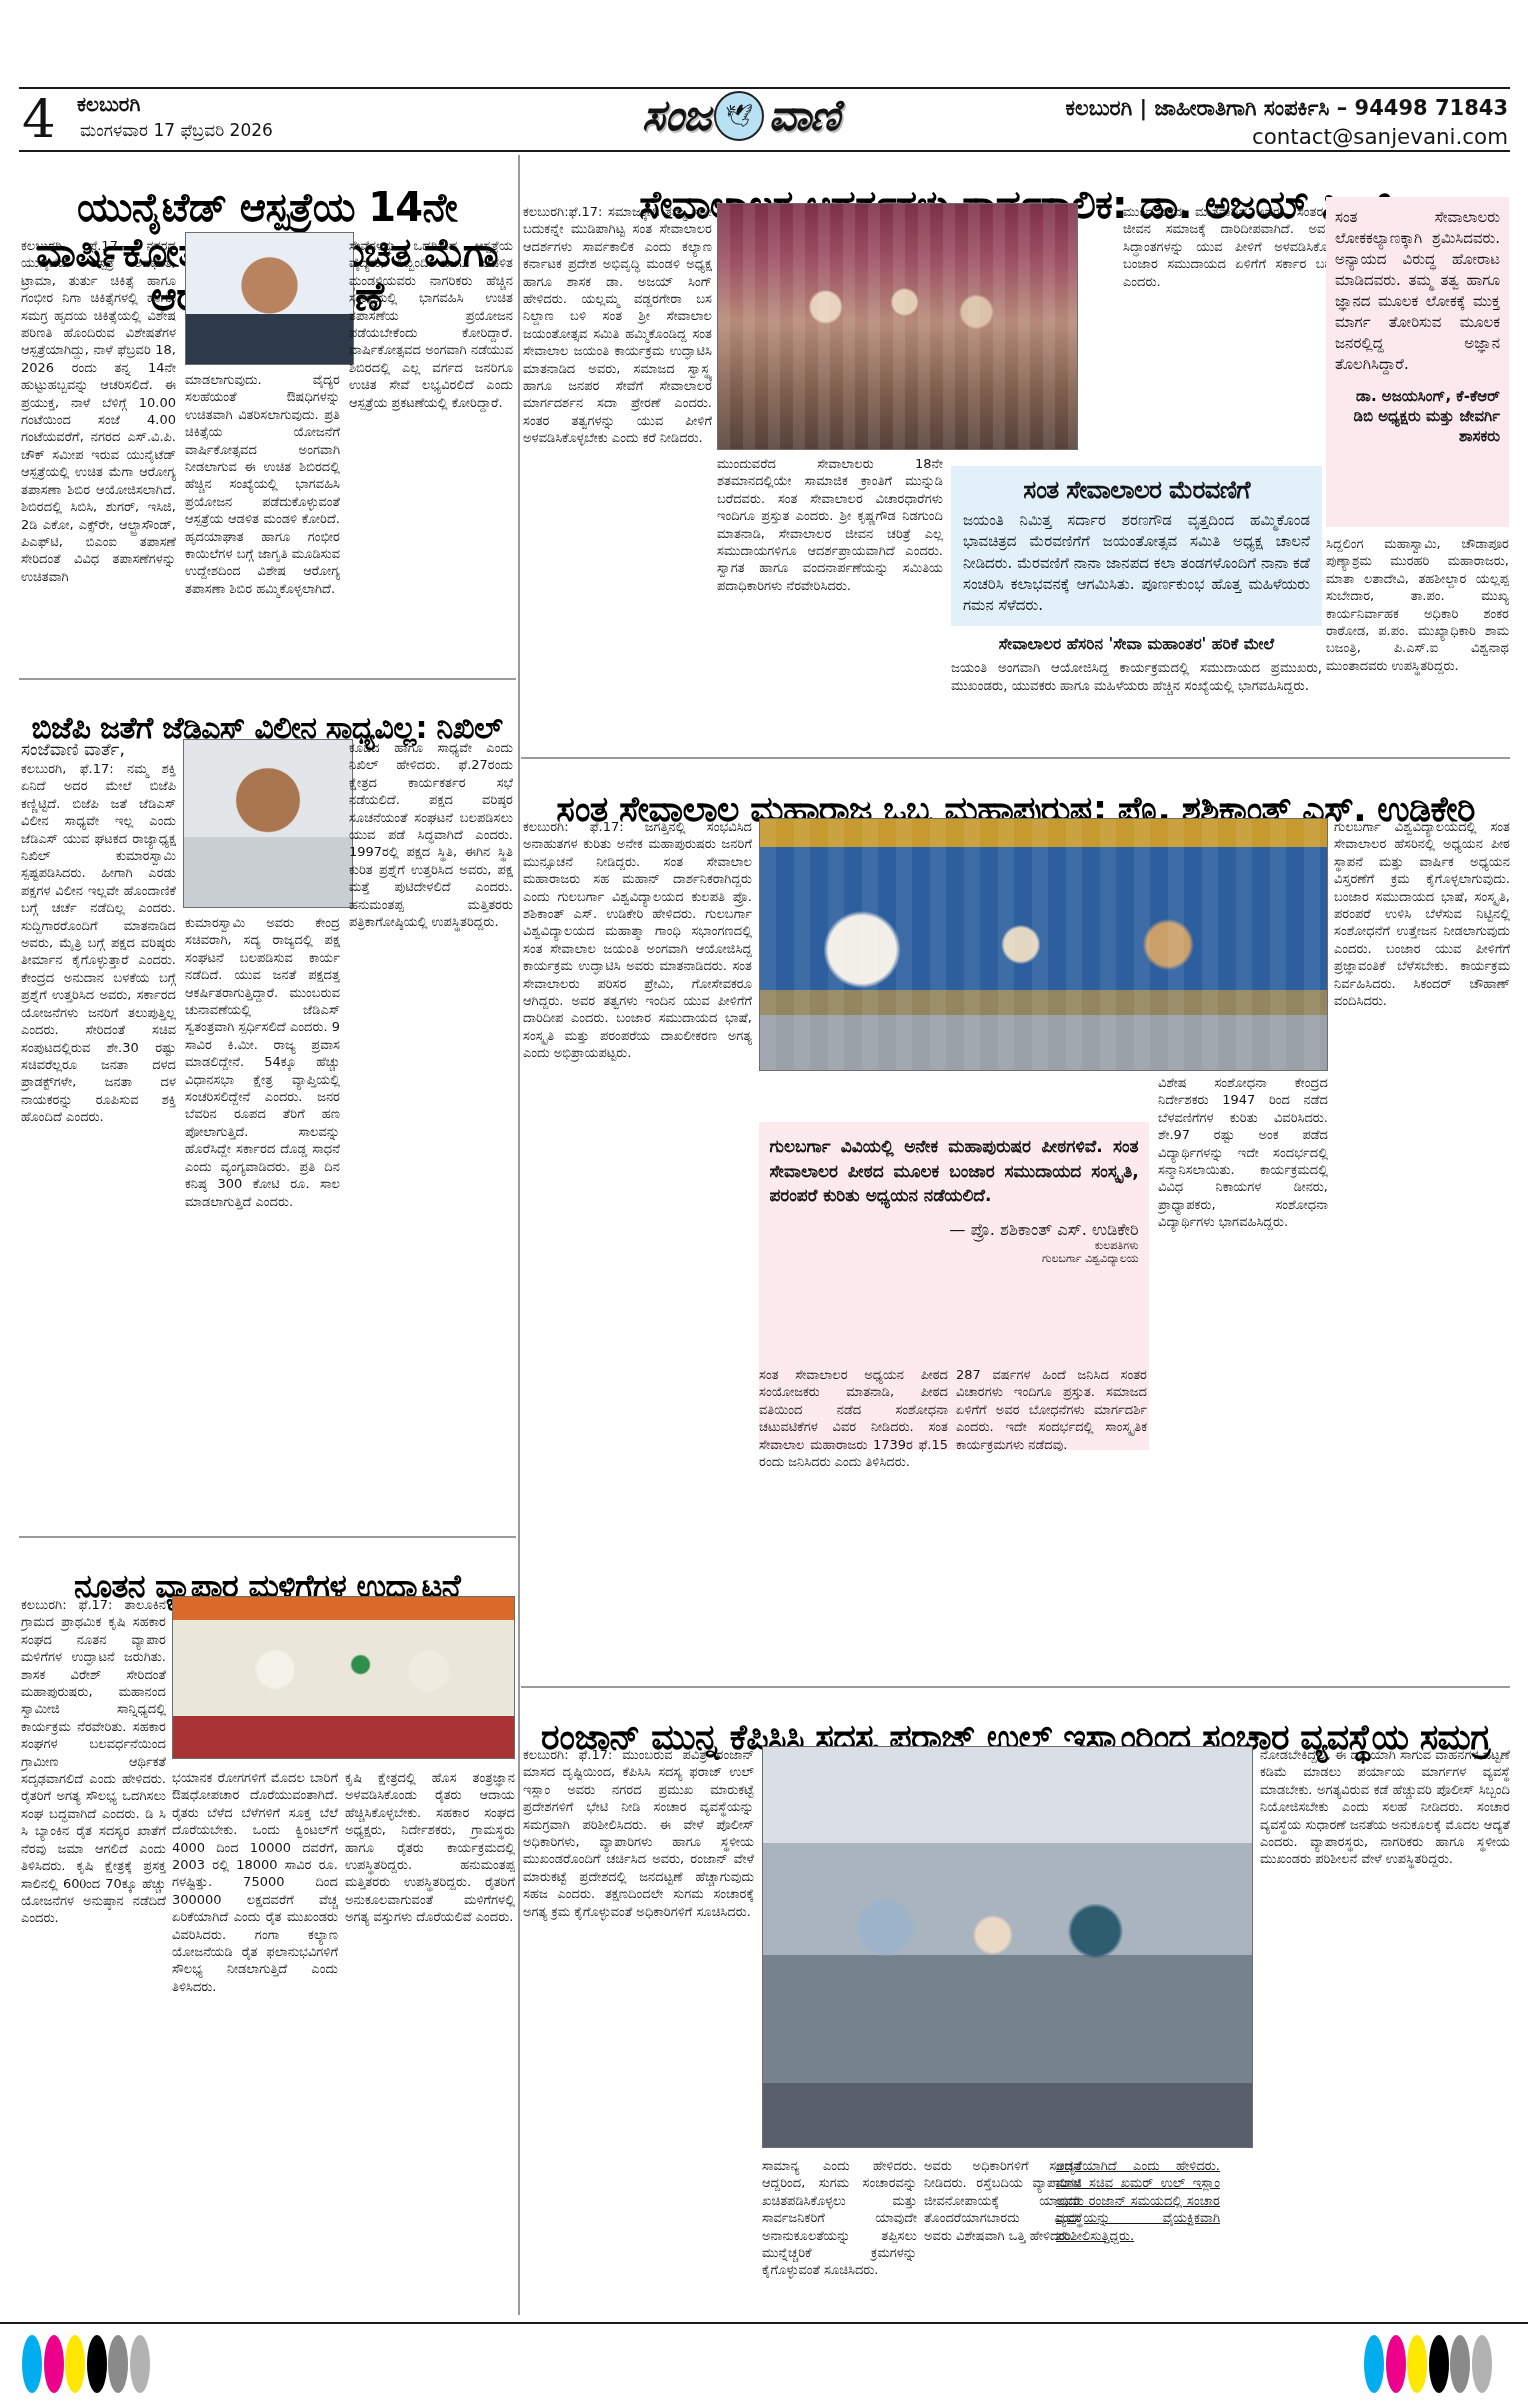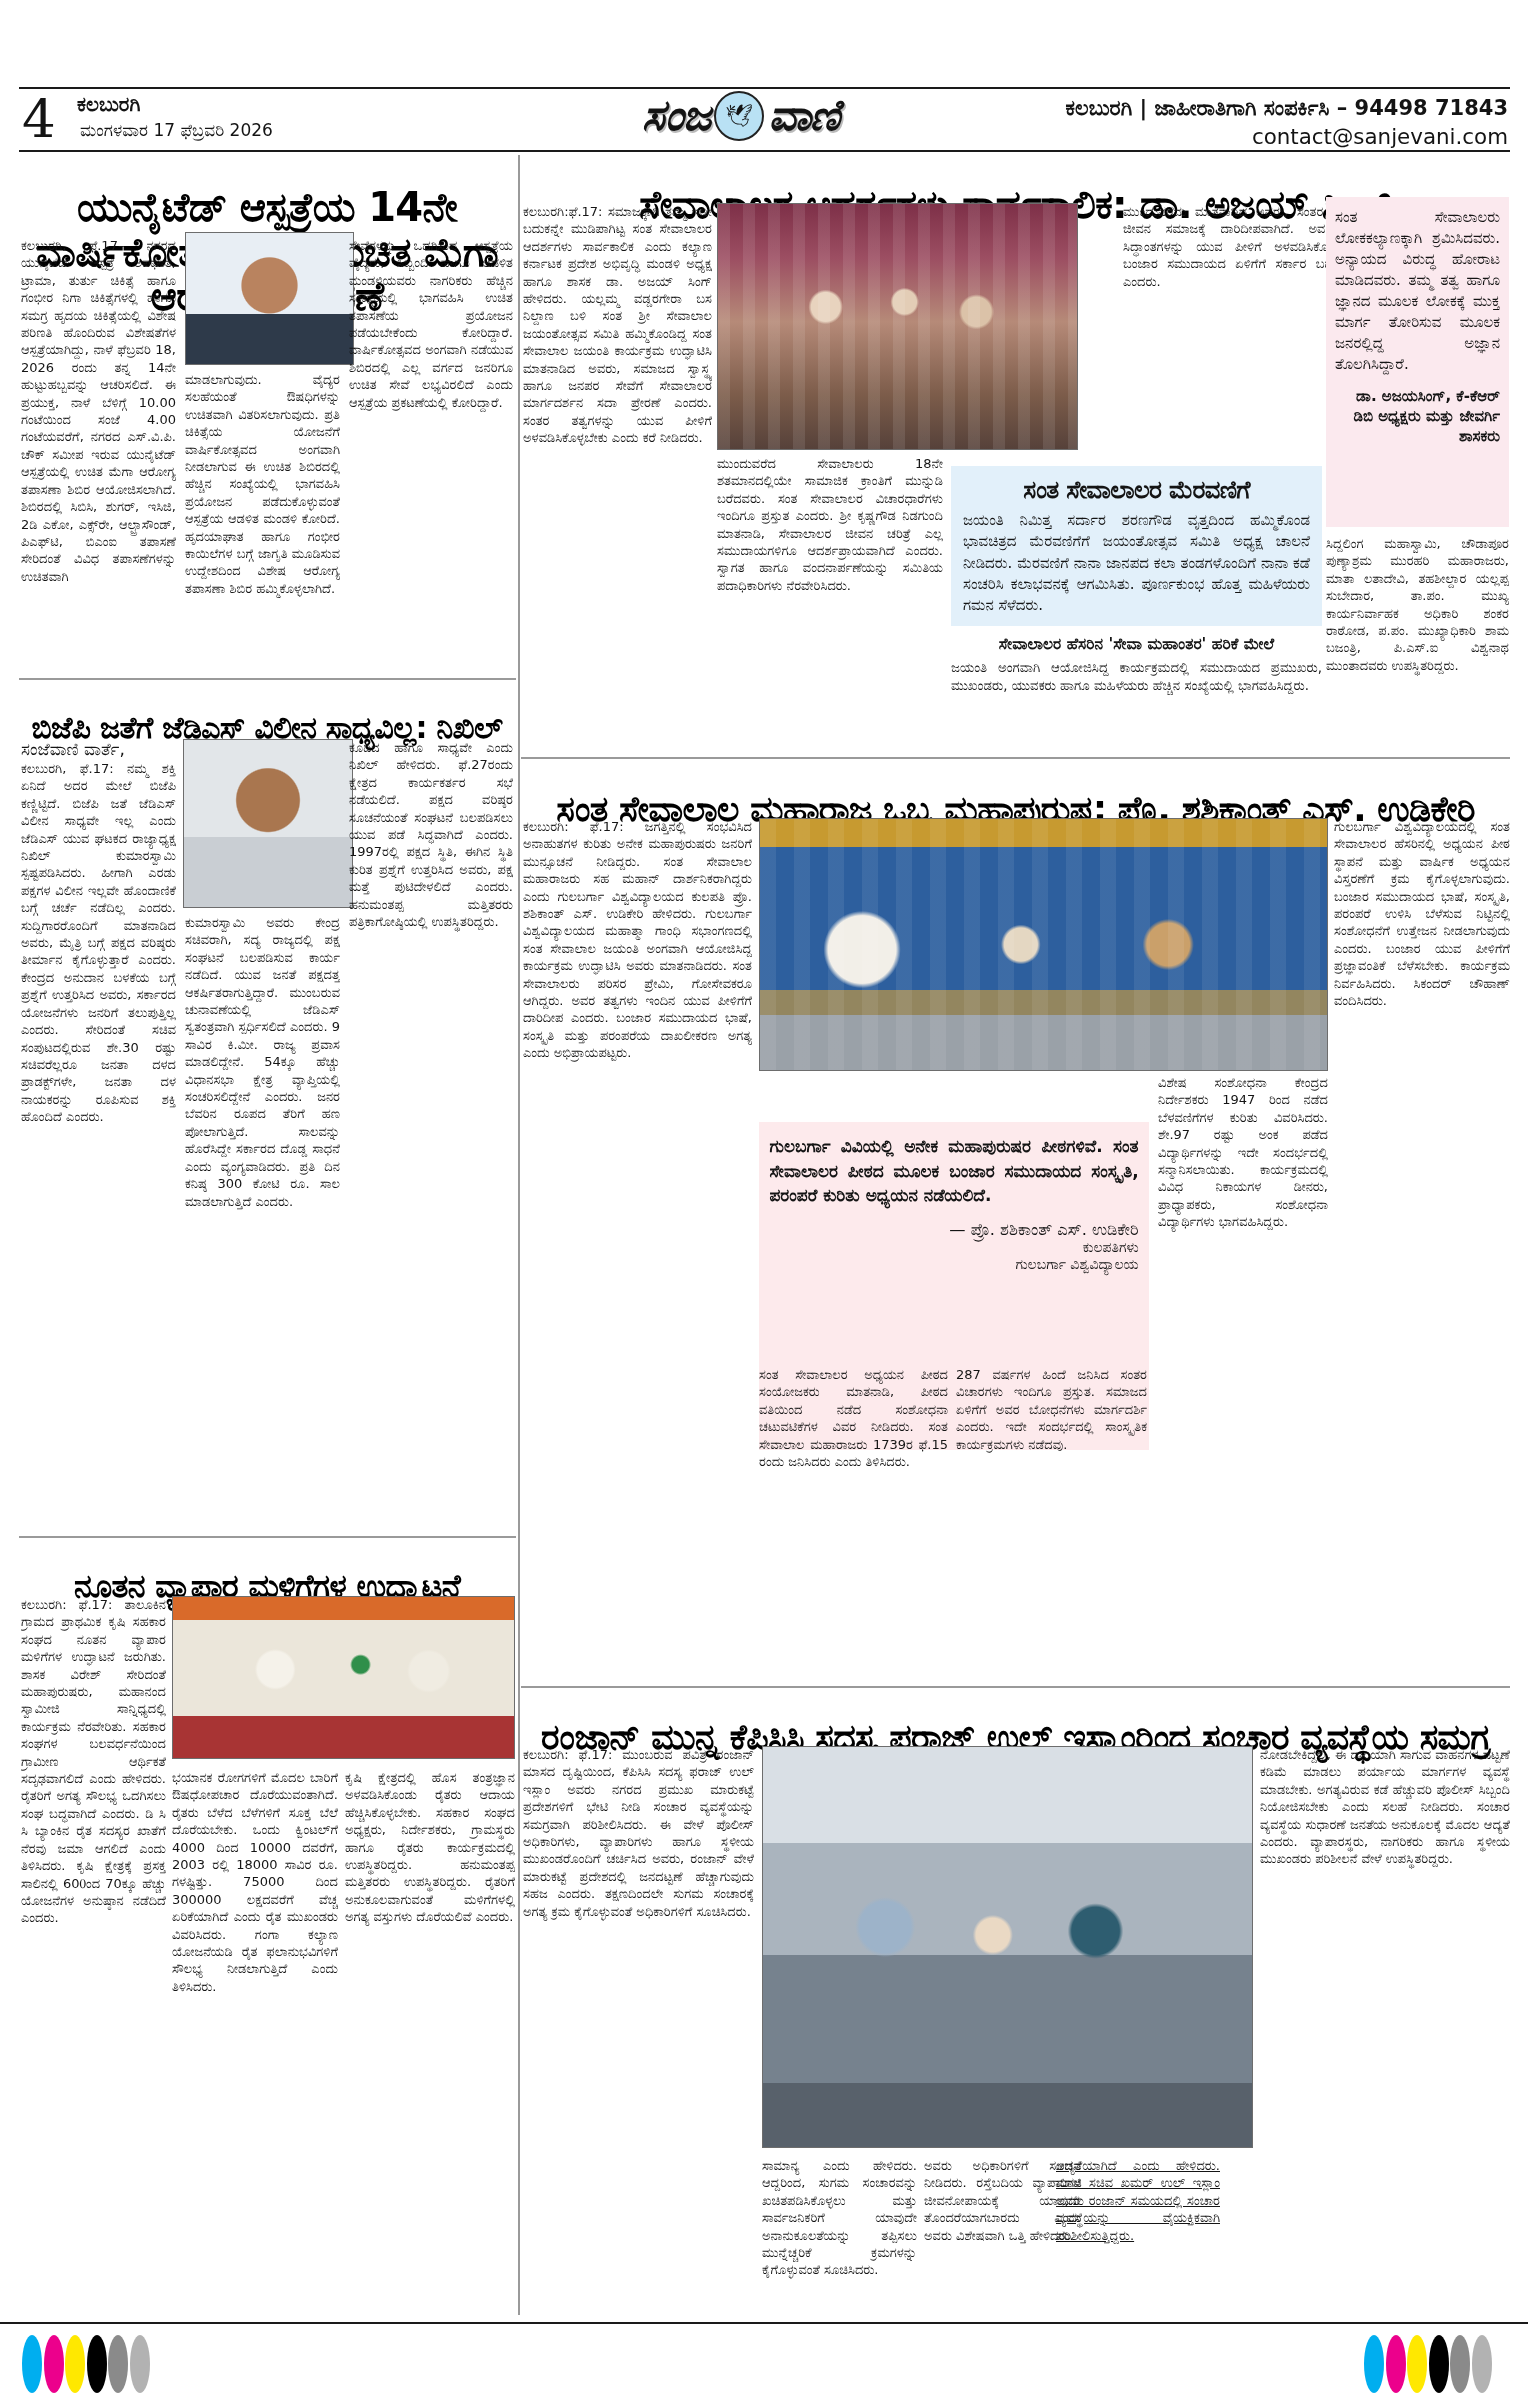--- a/index.html
+++ b/index.html
@@ -60,21 +60,21 @@
   .quote-box{position:absolute;background:#fbe9ee;padding:10.4px 9px;box-sizing:border-box;}
   .quote-box .qt{font-size:15px;line-height:1.4;text-align:justify;}
   .quote-box .qa{font-size:15px;font-weight:700;text-align:right;margin-top:10.4px;line-height:1.35;}
   .proc-box{position:absolute;background:#e2f0fa;padding:9px 12px;box-sizing:border-box;}
   .proc-box .pt{font-size:24.4px;font-weight:700;text-align:center;letter-spacing:-0.7px;}
   .proc-box .pb{font-size:15px;line-height:1.42;text-align:justify;margin-top:6px;}
   .cap-box{position:absolute;background:#fdeaec;padding:12px 10.4px;box-sizing:border-box;}
   .cap-box .ct{font-size:17px;font-weight:600;line-height:1.45;text-align:justify;}
   .cap-box .ca{margin-top:12px;text-align:right;}
   .cap-box .ca .n{font-size:16.3px;font-weight:400;}
-  .cap-box .ca .t{font-size:14px;}
+  .cap-box .ca .t{font-size:11px;}
   .subhead-inline{font-weight:700;font-size:15.5px;text-align:center;display:block;margin-bottom:4.4px;}
   
   .regdots{position:absolute;display:flex;gap:1.5px;}
   .regdot{display:inline-block;width:20px;height:58px;border-radius:50%;}
 </style>
 </head>
 <body>
 
 <div id="page">
 

